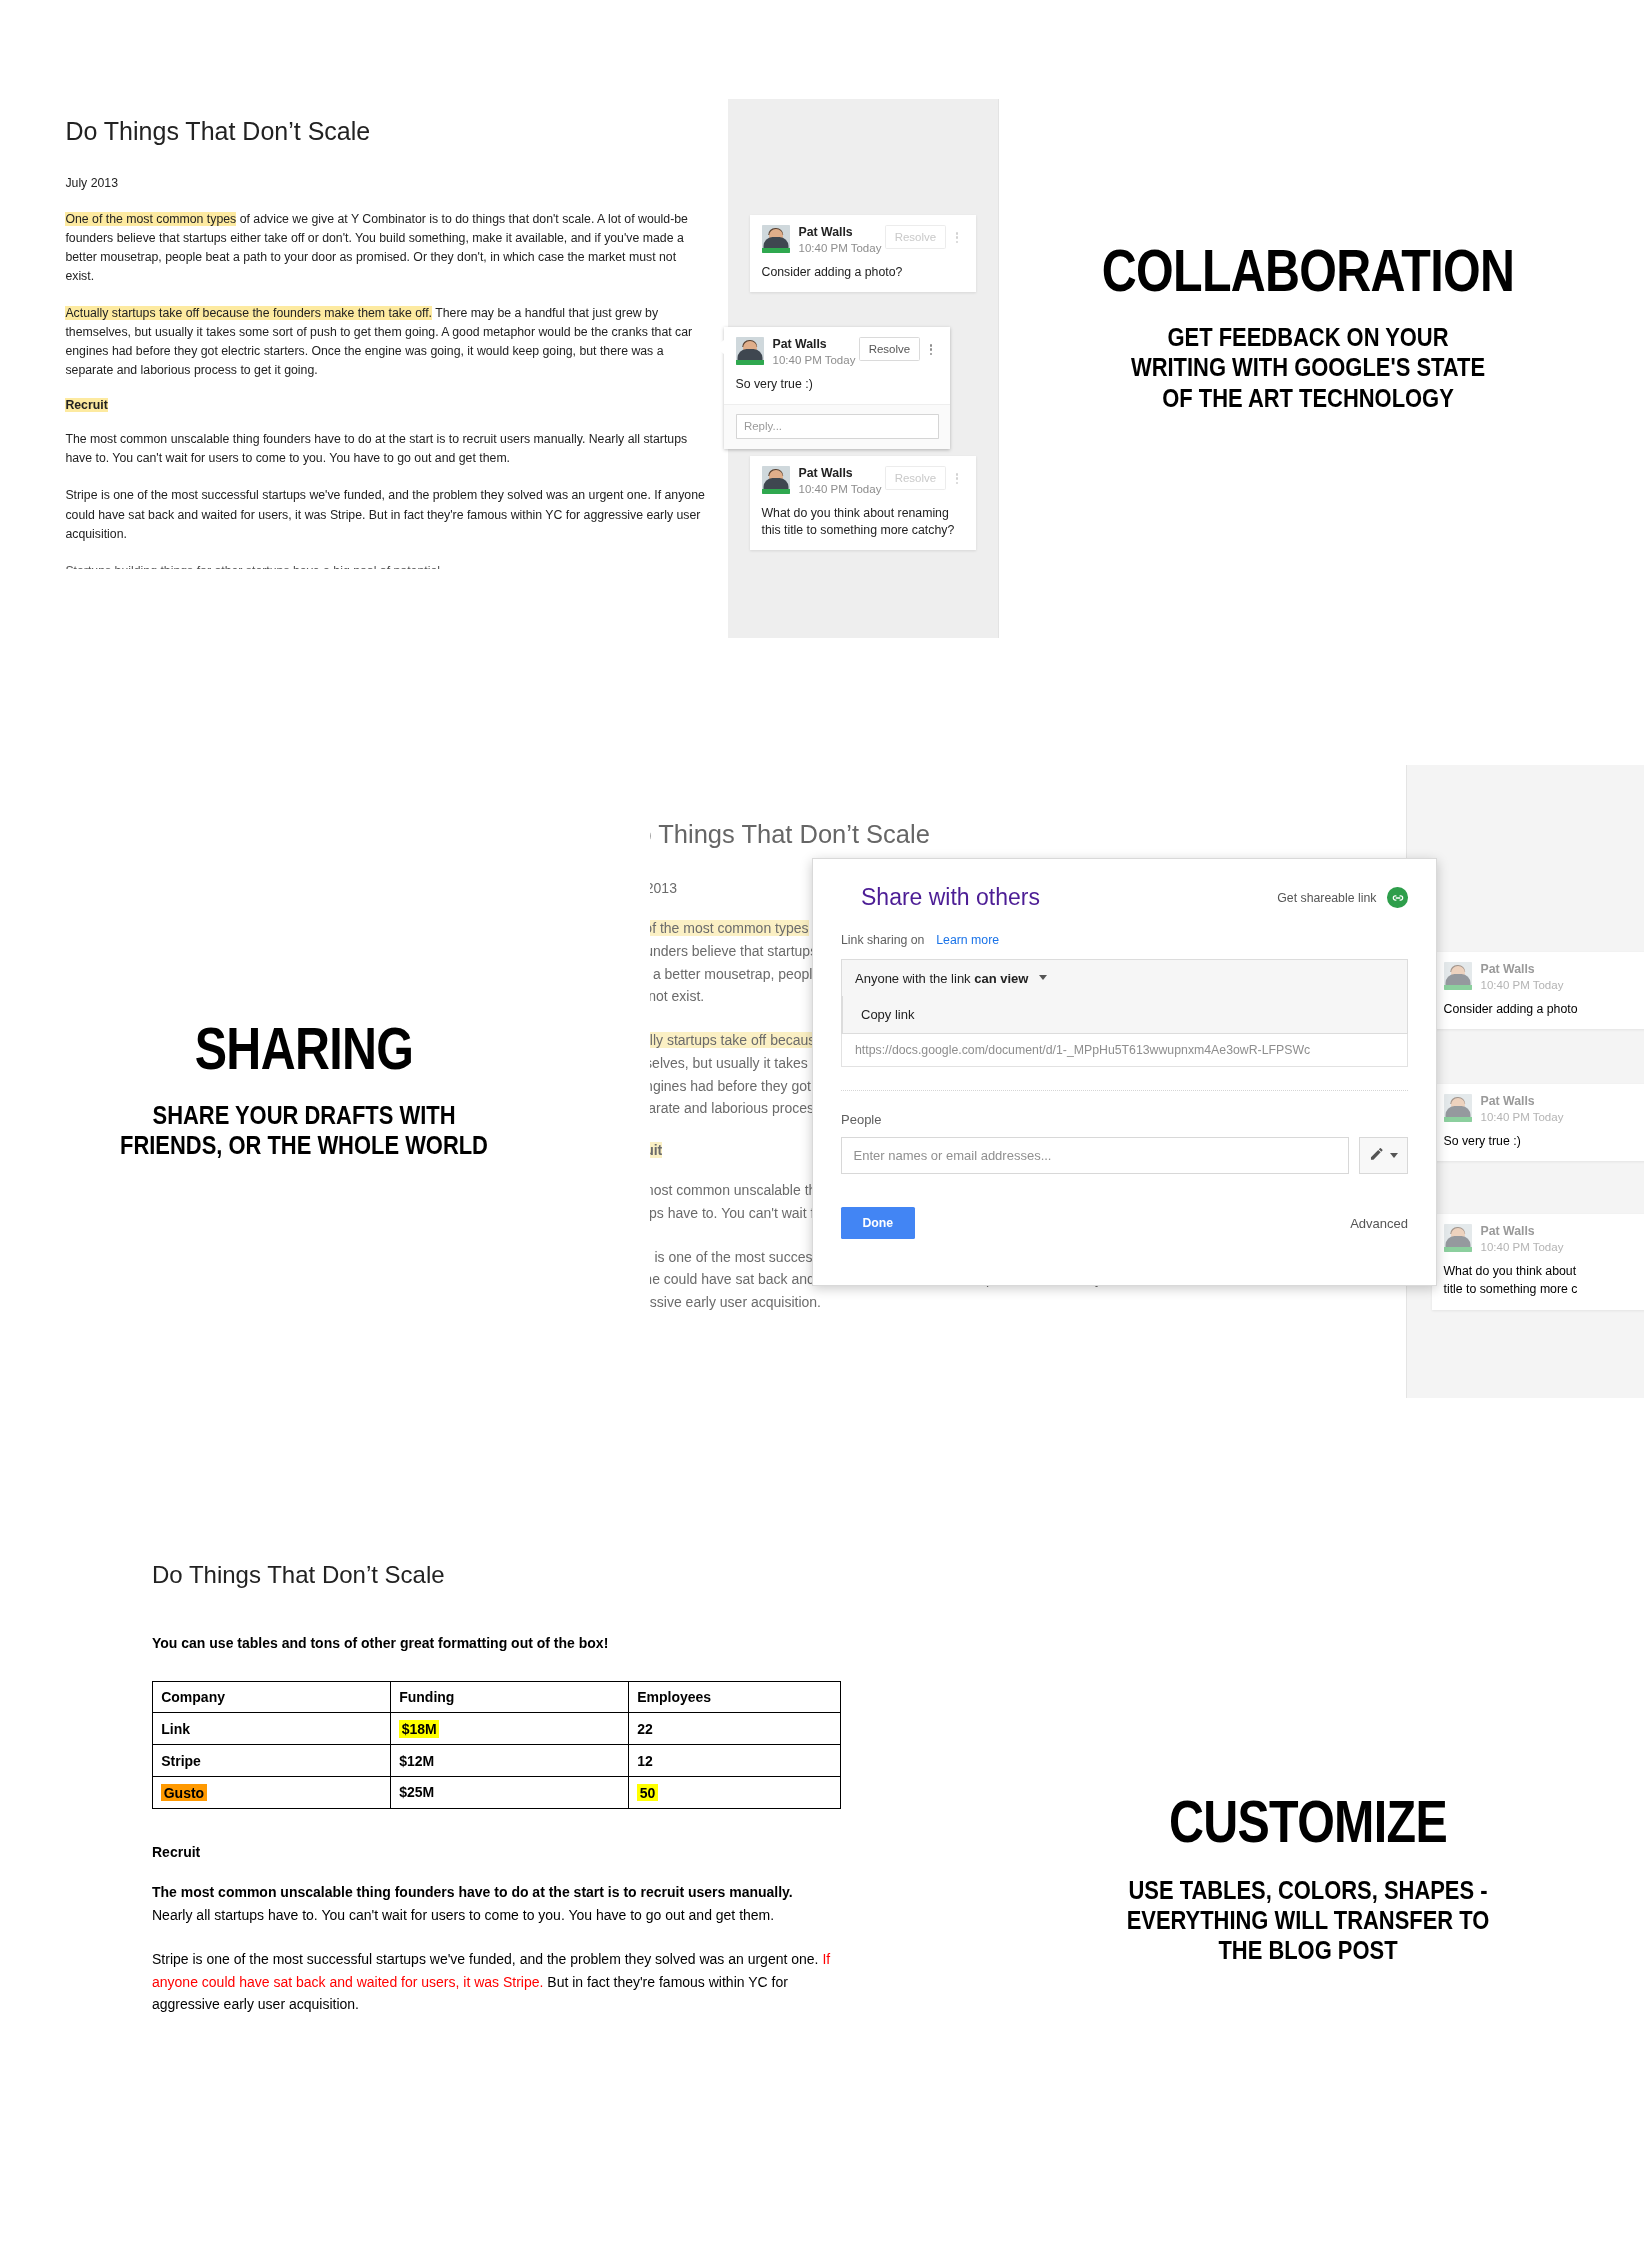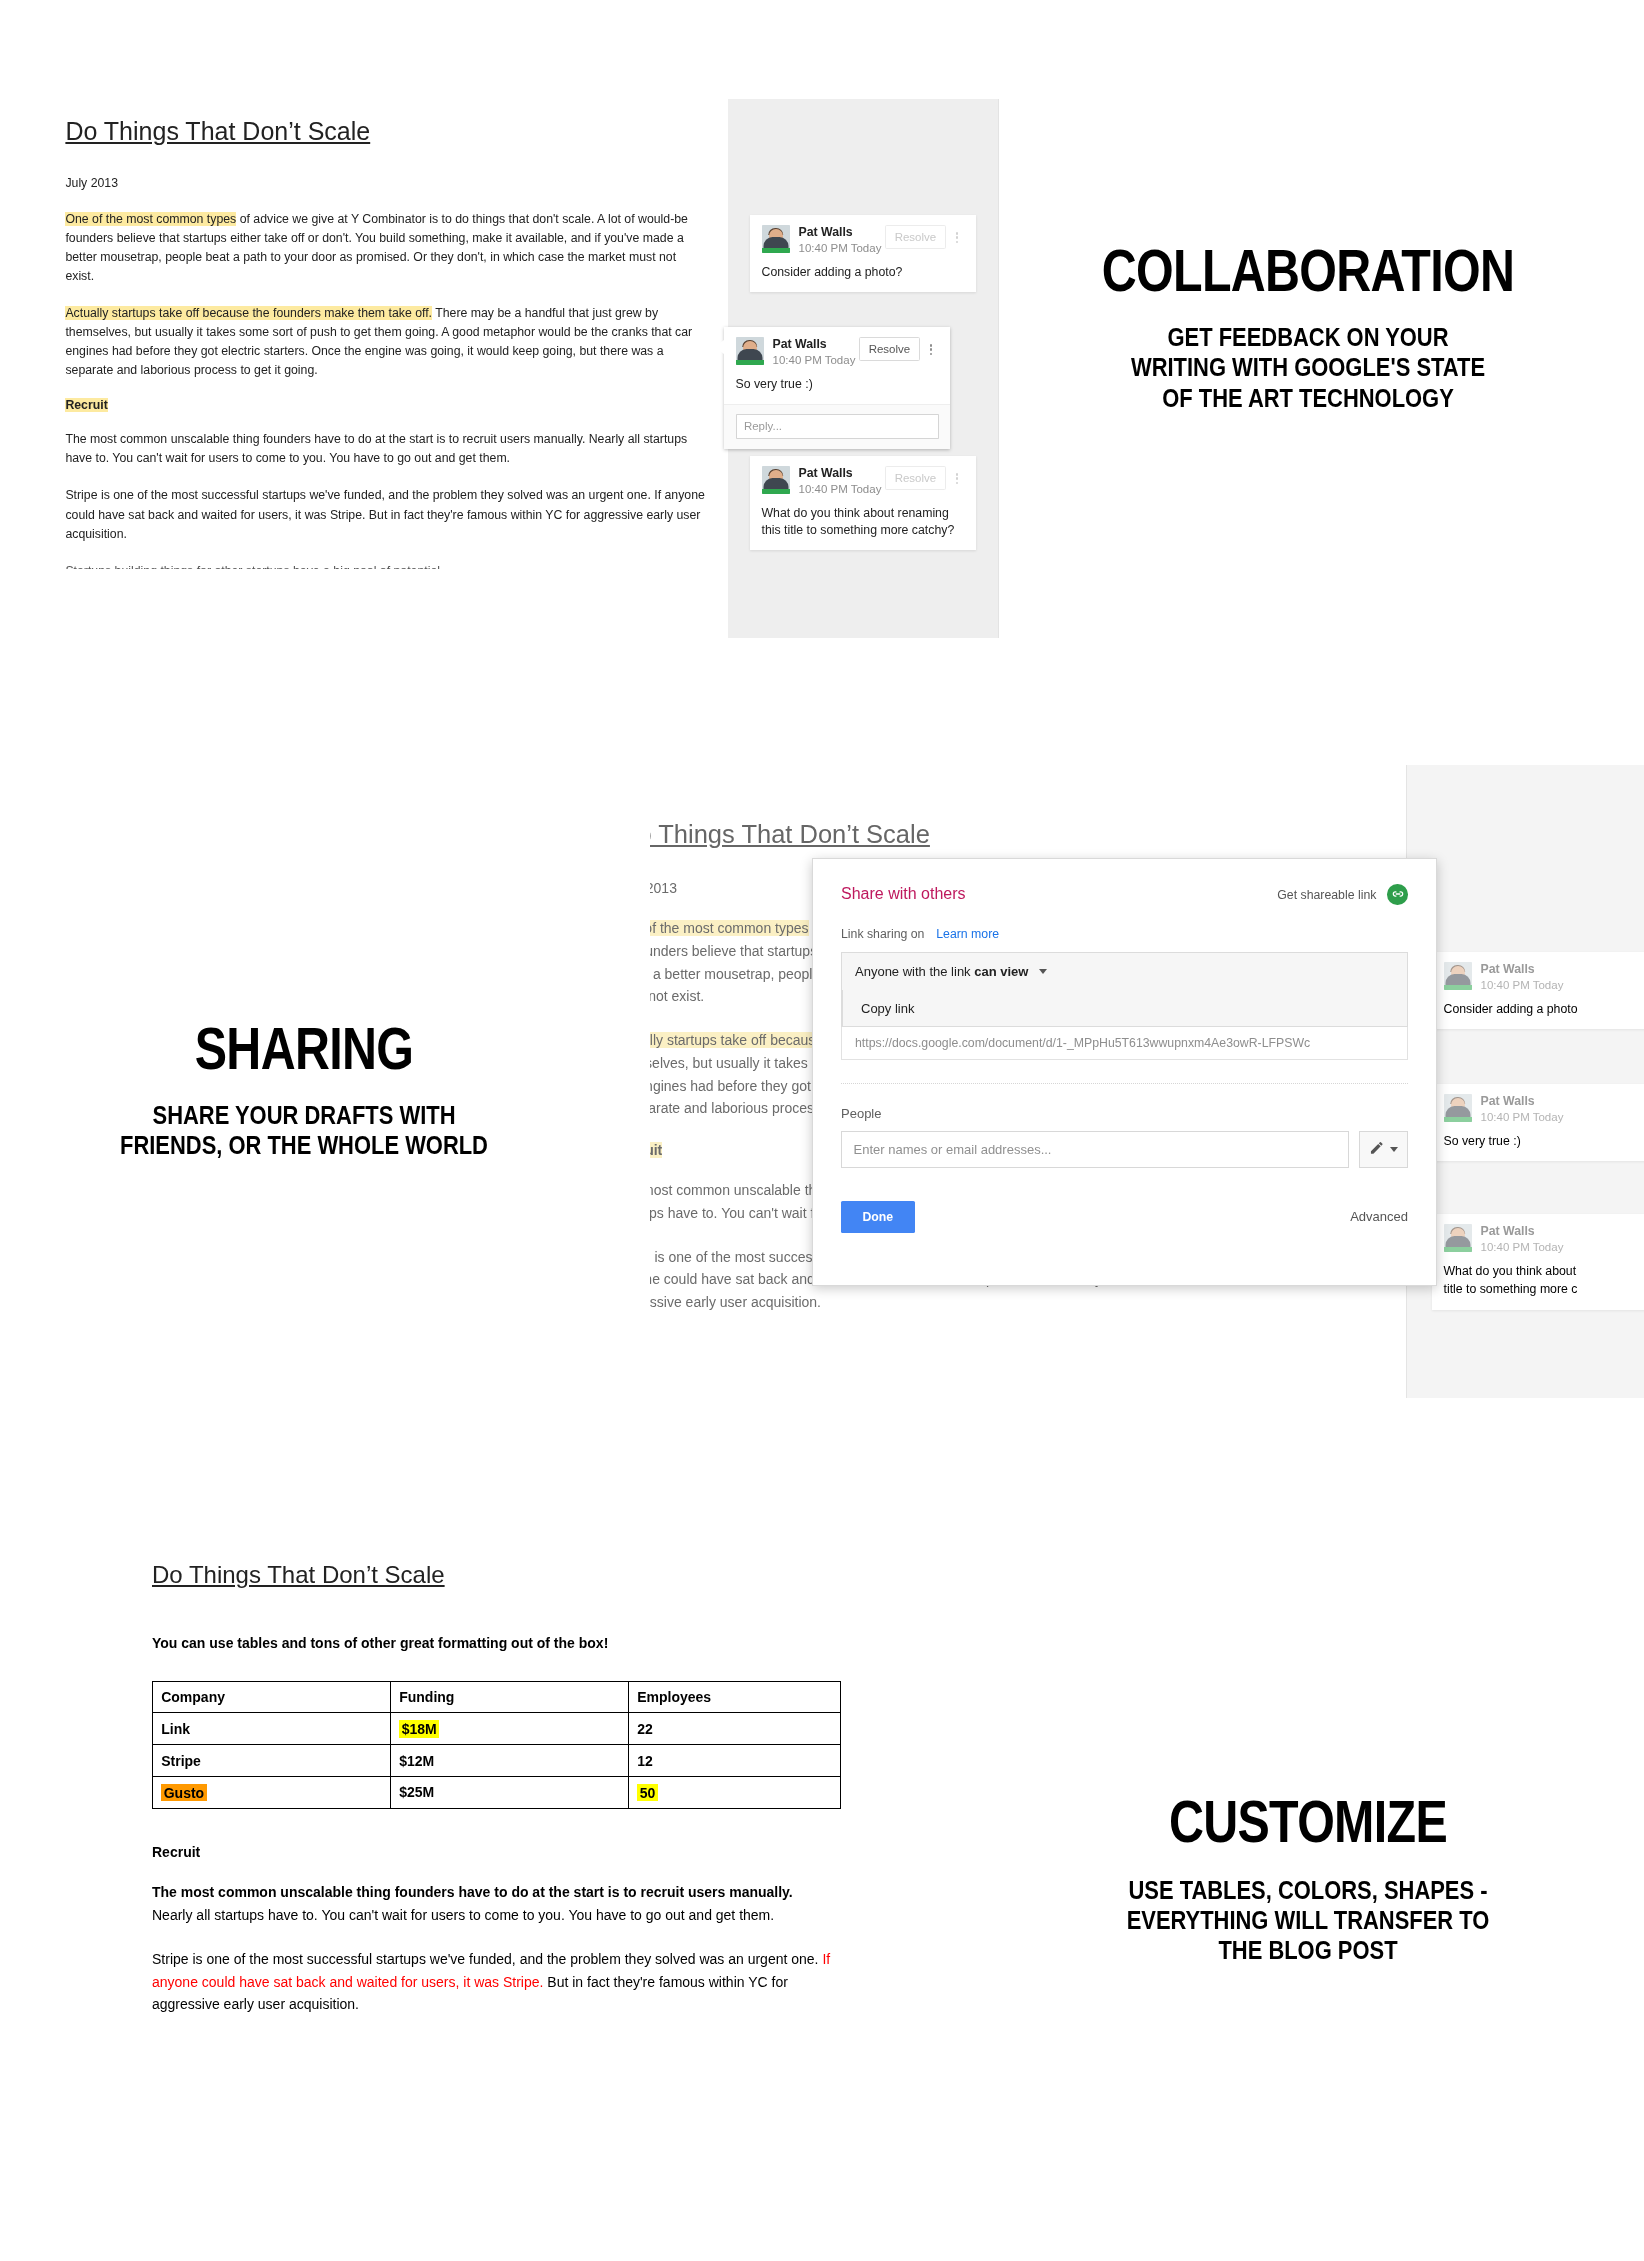--- a/index.html
+++ b/index.html
@@ -31,21 +31,20 @@
     transform:scaleX(0.86);
     transform-origin:center;
   }
 
   
   .docpage { position:absolute; background:#fff; overflow:hidden; }
   .doc-title {
     font-family:"Liberation Sans", sans-serif;
     color:#222;
     font-weight:normal;
-    text-decoration:underline;
   }
   .doc-p {
     font-family:"Liberation Sans", sans-serif;
     color:#222;
   }
   .hl { background:#fdeaa0; }
   .hl-soft { background:#fbf0c4; }
   .bold { font-weight:bold; }
   .red { color:#ff0000; }
 
@@ -105,21 +104,21 @@
     border-top:7.4px solid transparent; border-bottom:7.4px solid transparent;
     border-right:9px solid #fff;
   }
 
   
   .share {
     position:absolute; background:#fff;
     border:0.8px solid #d9d9d9;
     box-shadow:0 2.5px 11.5px rgba(0,0,0,.22);
   }
-  .share-title { font-size:16px; color:#be185d; }
+  .share-title { font-size:23px; color:#4c1d95;margin-left:20px; }
   .share-link { font-size:12.3px; color:#555; }
   .link-badge {
     display:inline-block; width:20.6px; height:20.6px; border-radius:50%;
     background:#2e9e4b; vertical-align:-5.8px; margin-left:7.4px; position:relative;
   }
   .link-badge svg { position:absolute; left:3.3px; top:3.3px; }
   .row-label { font-size:12.3px; color:#5f5f5f; }
   .lm { color:#1a73e8; font-size:12.3px; margin-left:8.2px; }
   .select-row { display:flex; border:0.8px solid #dcdcdc; }
   .select-left { flex:1 1 auto; background:#f6f6f6; padding:10.7px 13px; font-size:13px; color:#222; }

